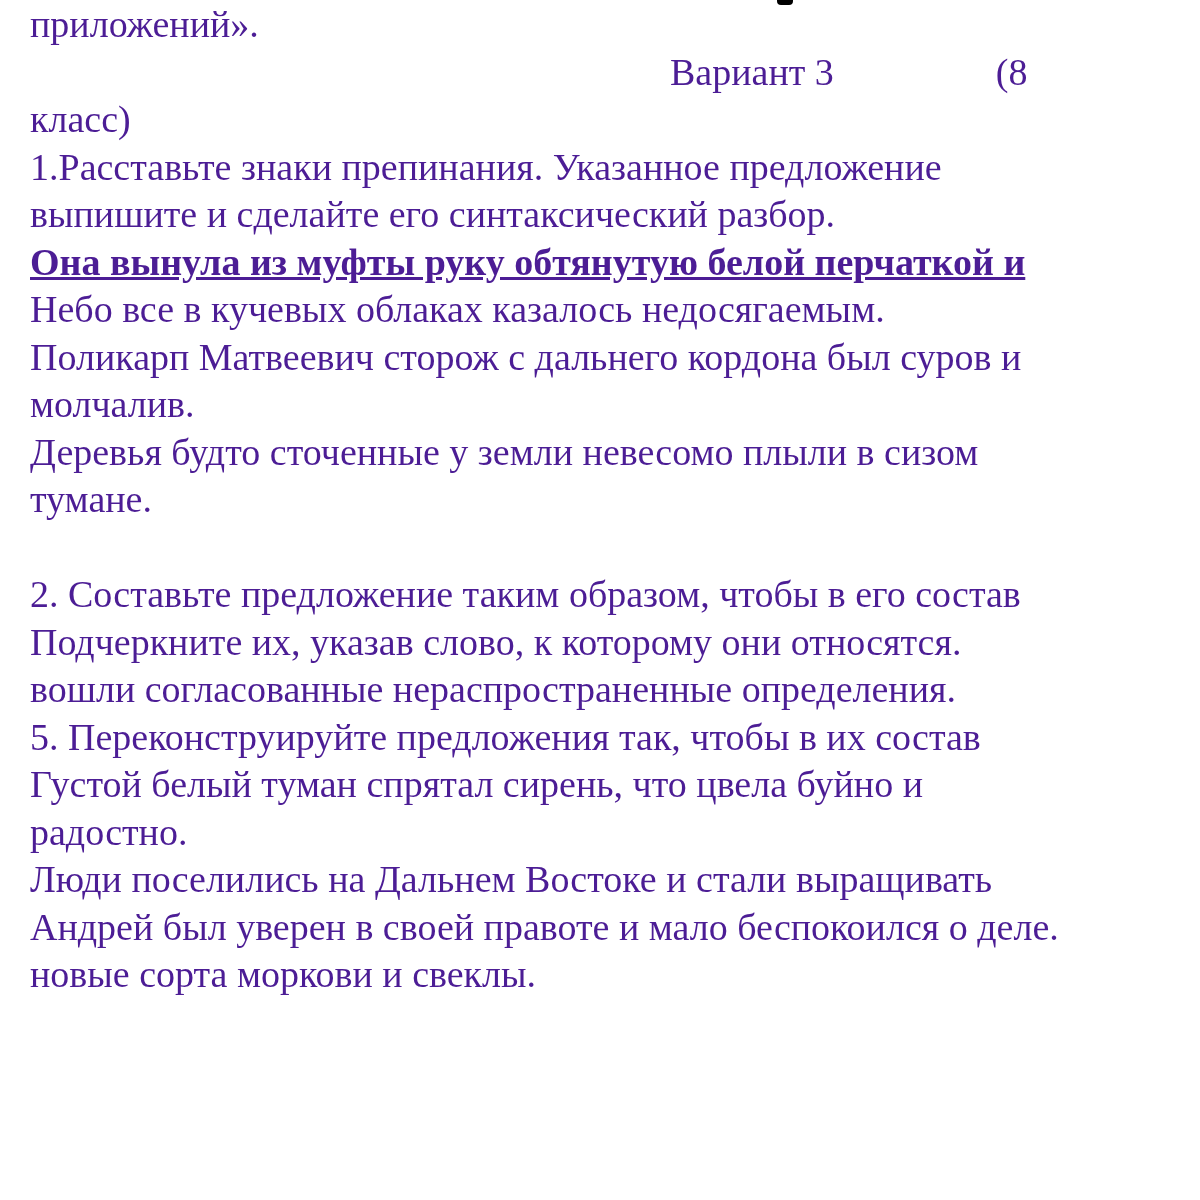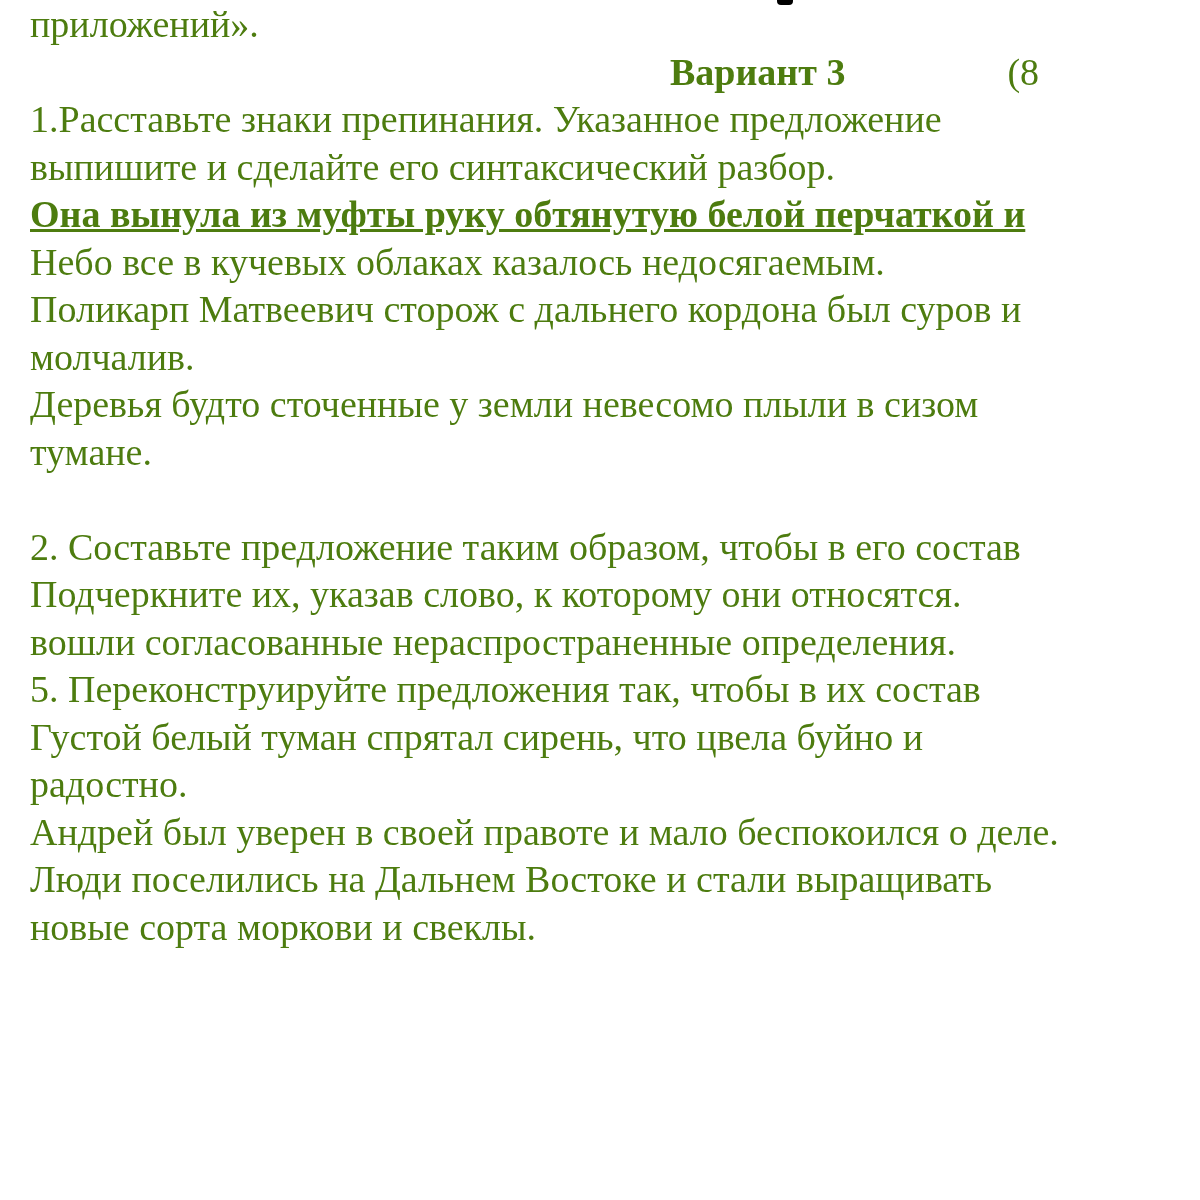--- a/index.html
+++ b/index.html
@@ -12,30 +12,30 @@
     overflow: hidden;
   }
   .page {
     position: relative;
     width: 1200px;
     height: 1200px;
     padding: 1px 14px 8px 30px;
     font-family: "Liberation Serif", "DejaVu Serif", serif;
     font-size: 38px;
     line-height: 47.5px;
-    color: #4d7c0f;
+    color: #4c1d95;
     -webkit-font-smoothing: antialiased;
   }
   .line {
     height: 47.5px;
     white-space: nowrap;
   }
   .bold { font-weight: bold; text-decoration: underline; }
   .variant-line { display: flex; }
-  .variant-label { margin-left: 640px; font-weight: bold; }
+  .variant-label { margin-left: 640px; }
   .grade-open { margin-left: 162px; }
   .cutoff-fragment {
     position: absolute;
     left: 777px;
     top: 0;
     width: 16px;
     height: 5px;
     background: #000;
     border-radius: 0 0 4px 4px;
   }
@@ -47,20 +47,21 @@
 
   <div class="cutoff-fragment"></div>
 
   <div class="line">приложений».</div>
 
   <div class="line variant-line">
     <span class="variant-label">Вариант 3</span>
     <span class="grade-open">(8</span>
   </div>
 
+  <div class="line">класс)</div>
 
   <div class="line">1.Расставьте знаки препинания. Указанное предложение</div>
   <div class="line">выпишите и сделайте его синтаксический разбор.</div>
 
   <div class="line bold">Она вынула из муфты руку обтянутую белой перчаткой и</div>
 
   <div class="line">Небо все в кучевых облаках казалось недосягаемым.</div>
   <div class="line">Поликарп Матвеевич сторож с дальнего кордона был суров и</div>
   <div class="line">молчалив.</div>
   <div class="line">Деревья будто сточенные у земли невесомо плыли в сизом</div>
@@ -69,17 +70,17 @@
   <div class="line"></div>
 
   <div class="line">2. Составьте предложение таким образом, чтобы в его состав</div>
   <div class="line">Подчеркните их, указав слово, к которому они относятся.</div>
   <div class="line">вошли согласованные нераспространенные определения.</div>
 
   <div class="line">5. Переконструируйте предложения так, чтобы в их состав</div>
 
   <div class="line">Густой белый туман спрятал сирень, что цвела буйно и</div>
   <div class="line">радостно.</div>
+  <div class="line">Люди поселились на Дальнем Востоке и стали выращивать</div>
   <div class="line">Андрей был уверен в своей правоте и мало беспокоился о деле.</div>
-  <div class="line">Люди поселились на Дальнем Востоке и стали выращивать</div>
   <div class="line">новые сорта моркови и свеклы.</div>
 
 </div>
 
 </body></html>

